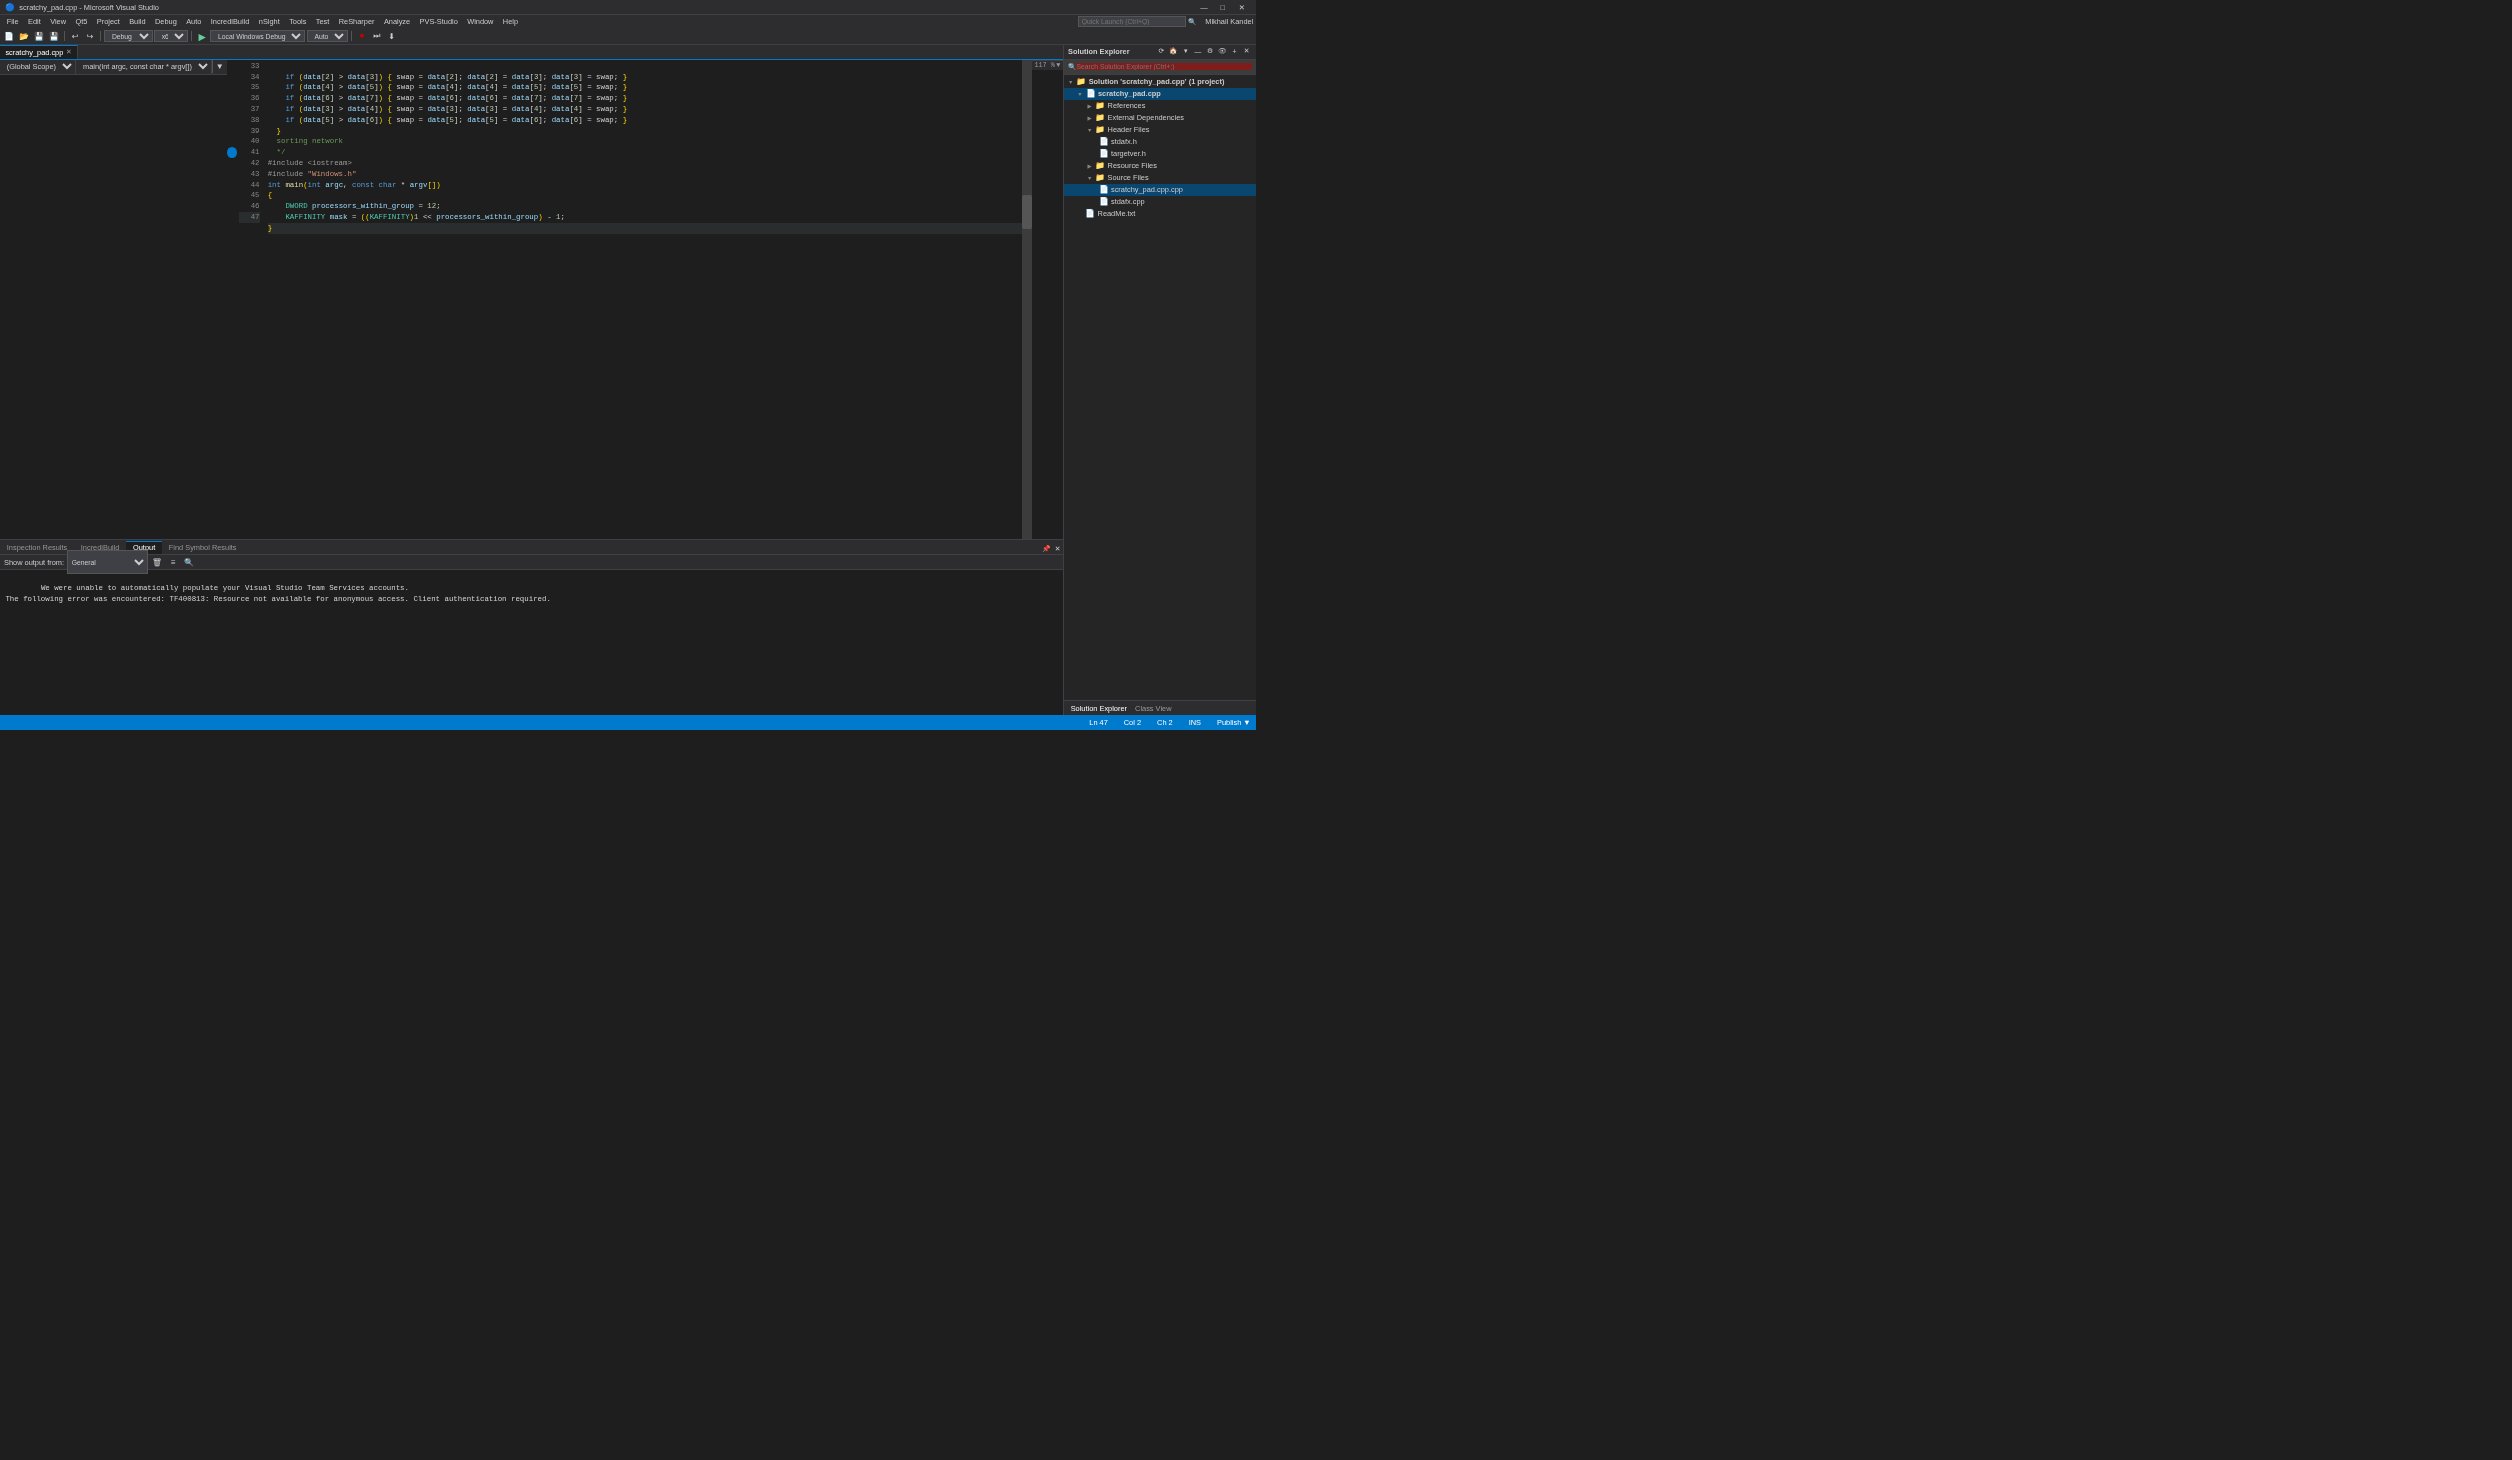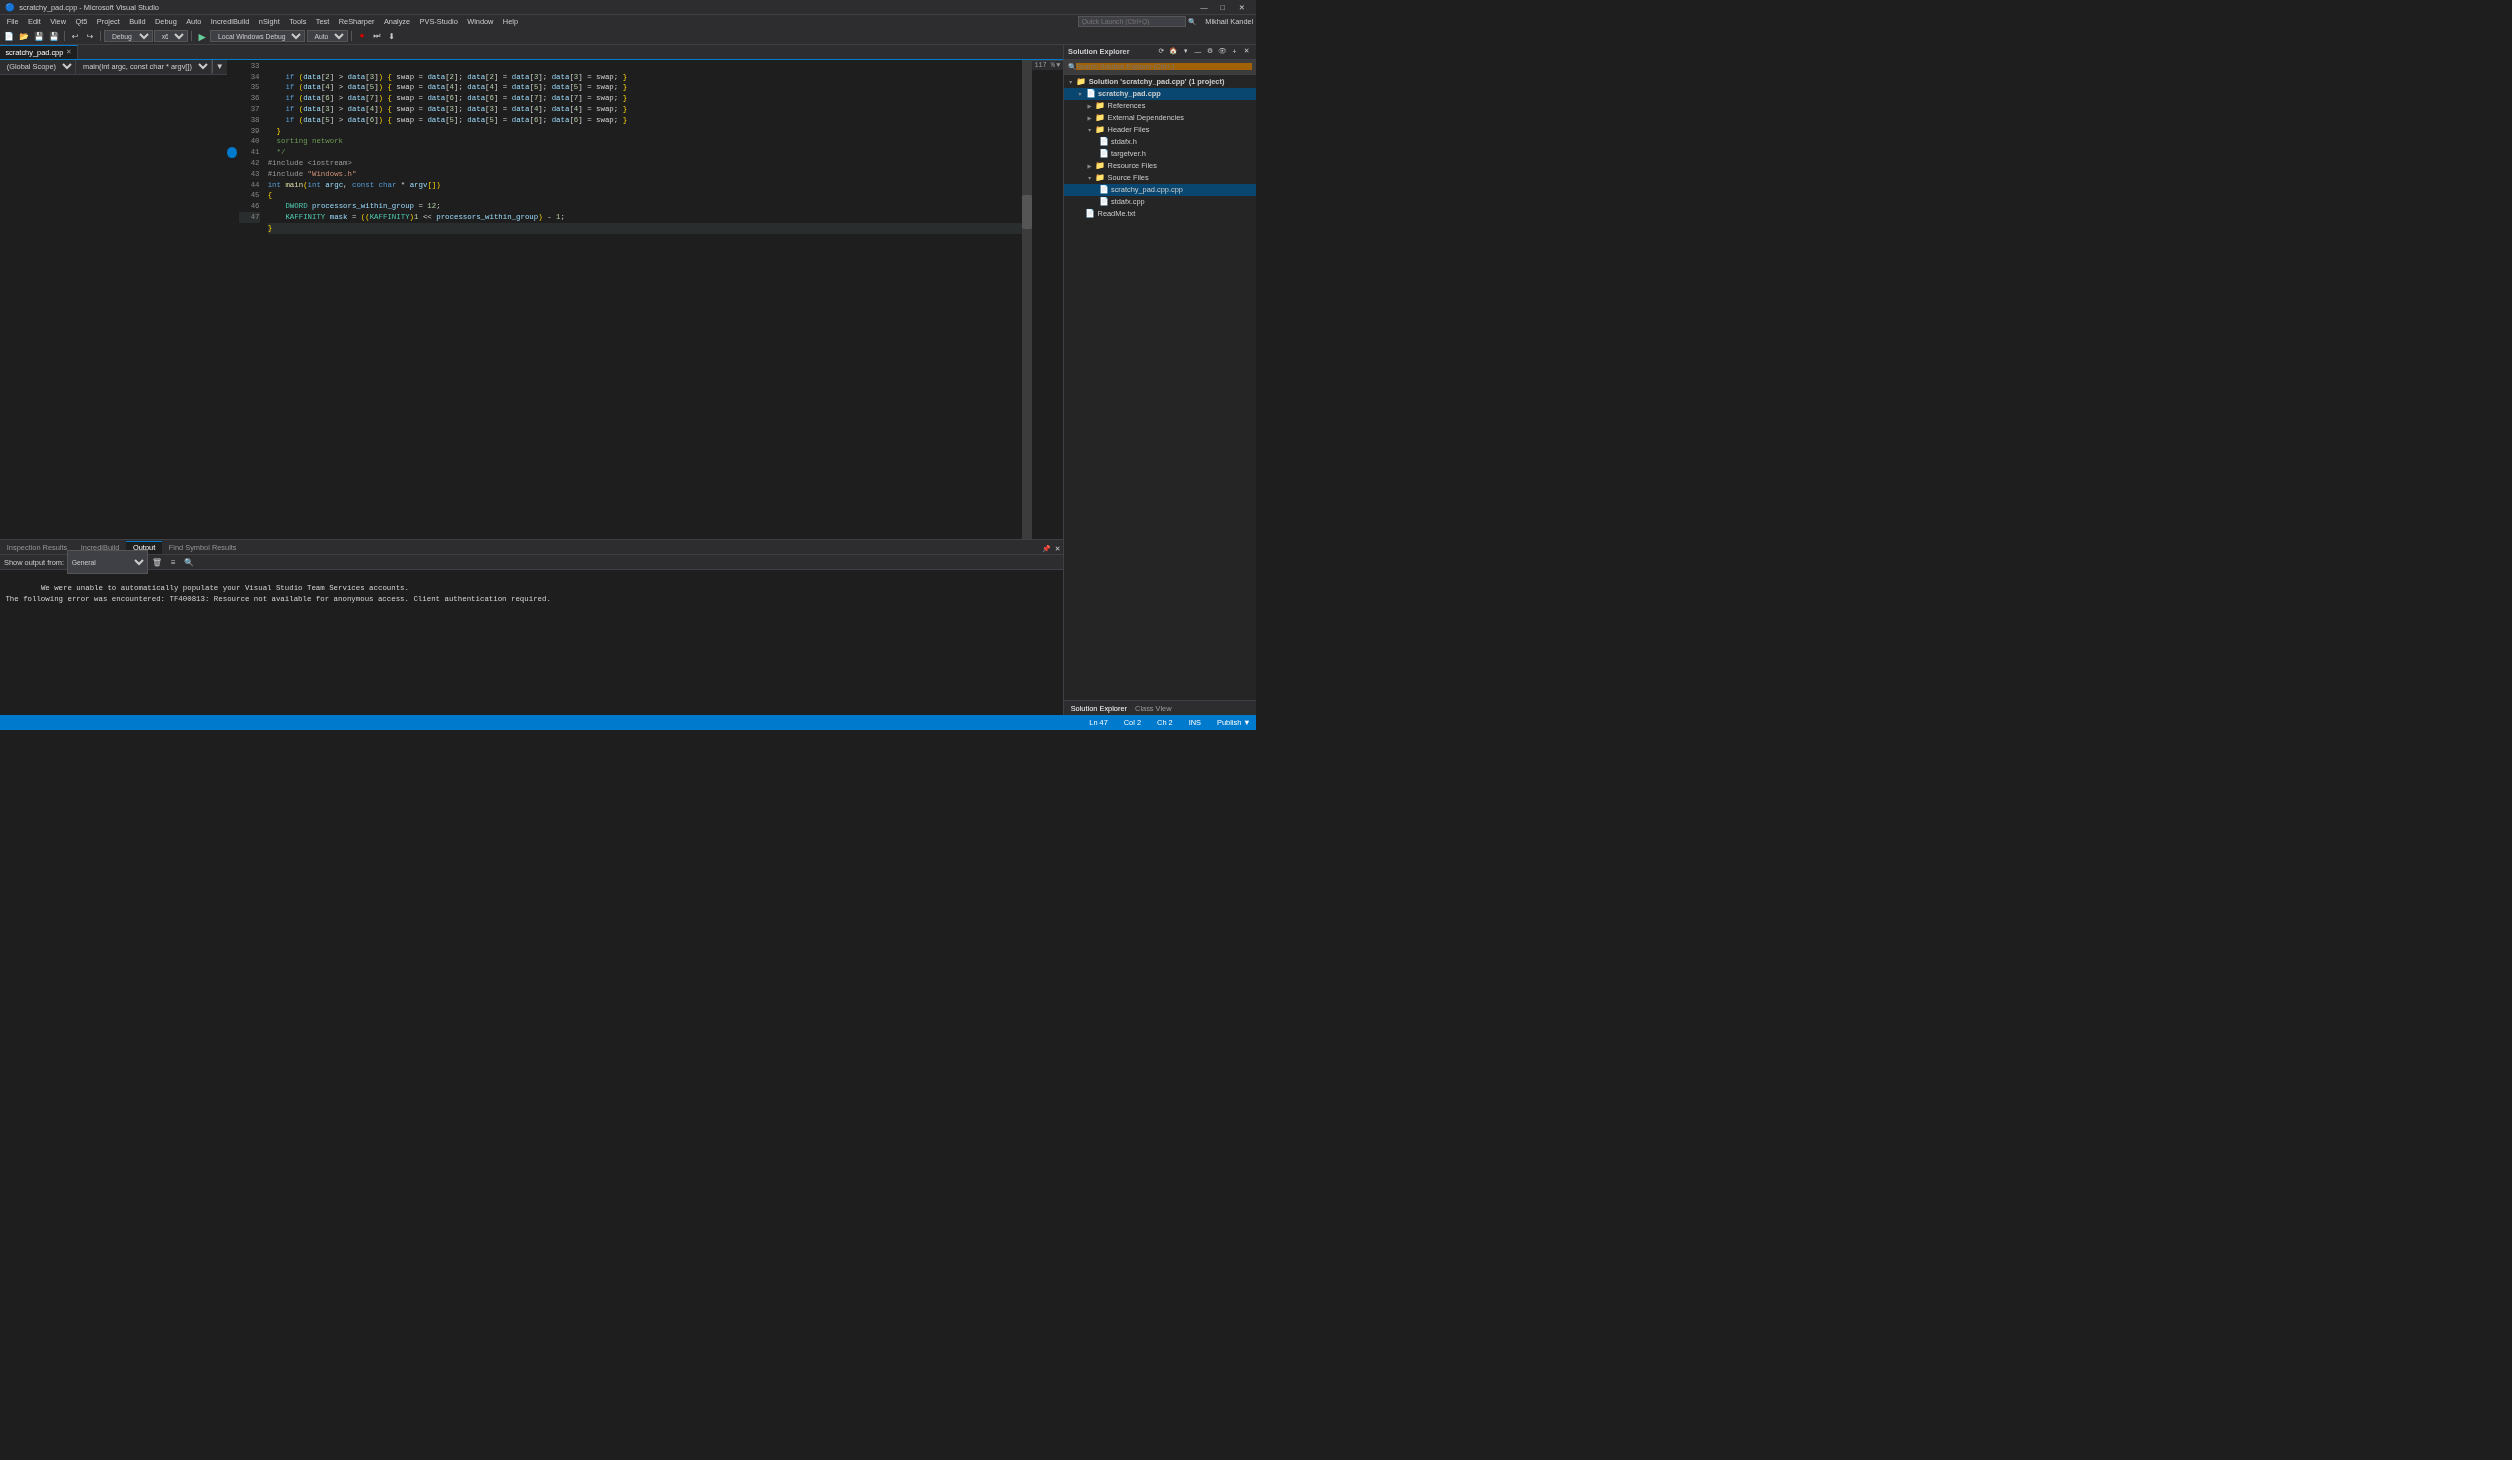--- a/index.html
+++ b/index.html
@@ -366,21 +366,21 @@
       height: 15px;
       padding: 0 4px;
       background: #3c3c3c;
       border-bottom: 0.7px solid #3f3f46;
       display: flex;
       align-items: center;
       flex-shrink: 0;
     }
     #se-search-input {
       flex: 1;
-      background: #a16207;
+      background: #7f1d1d;
       border: none;
       color: #ccc;
       font-size: 6.8px;
       font-family: 'Segoe UI', sans-serif;
       outline: none;
     }
     #se-tree {
       flex: 1;
       overflow: auto;
       padding: 1.4px 0;

